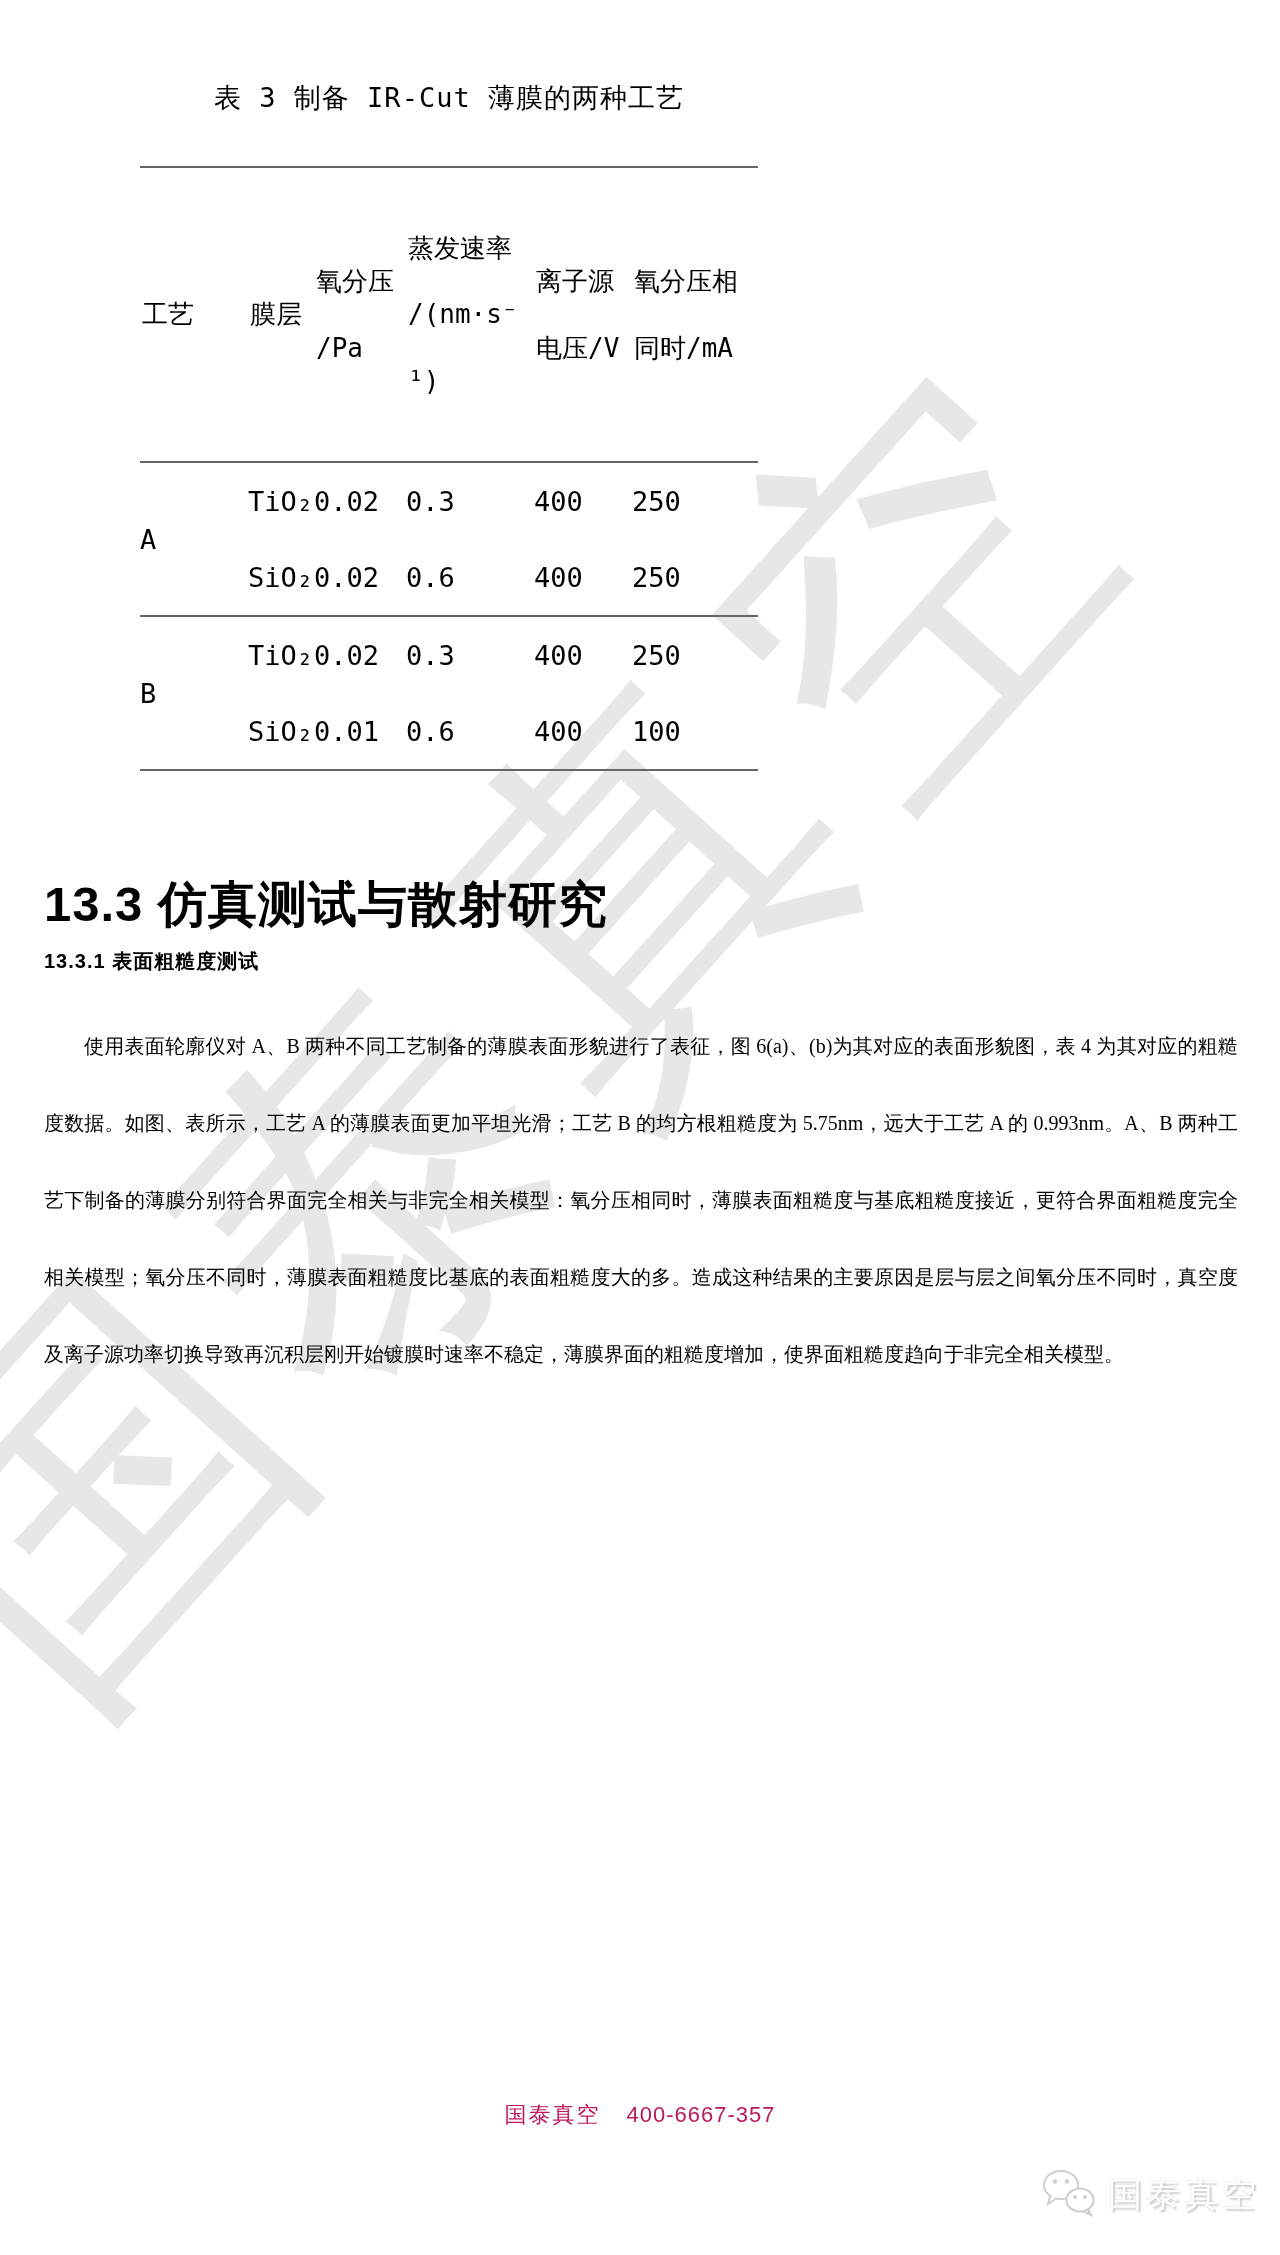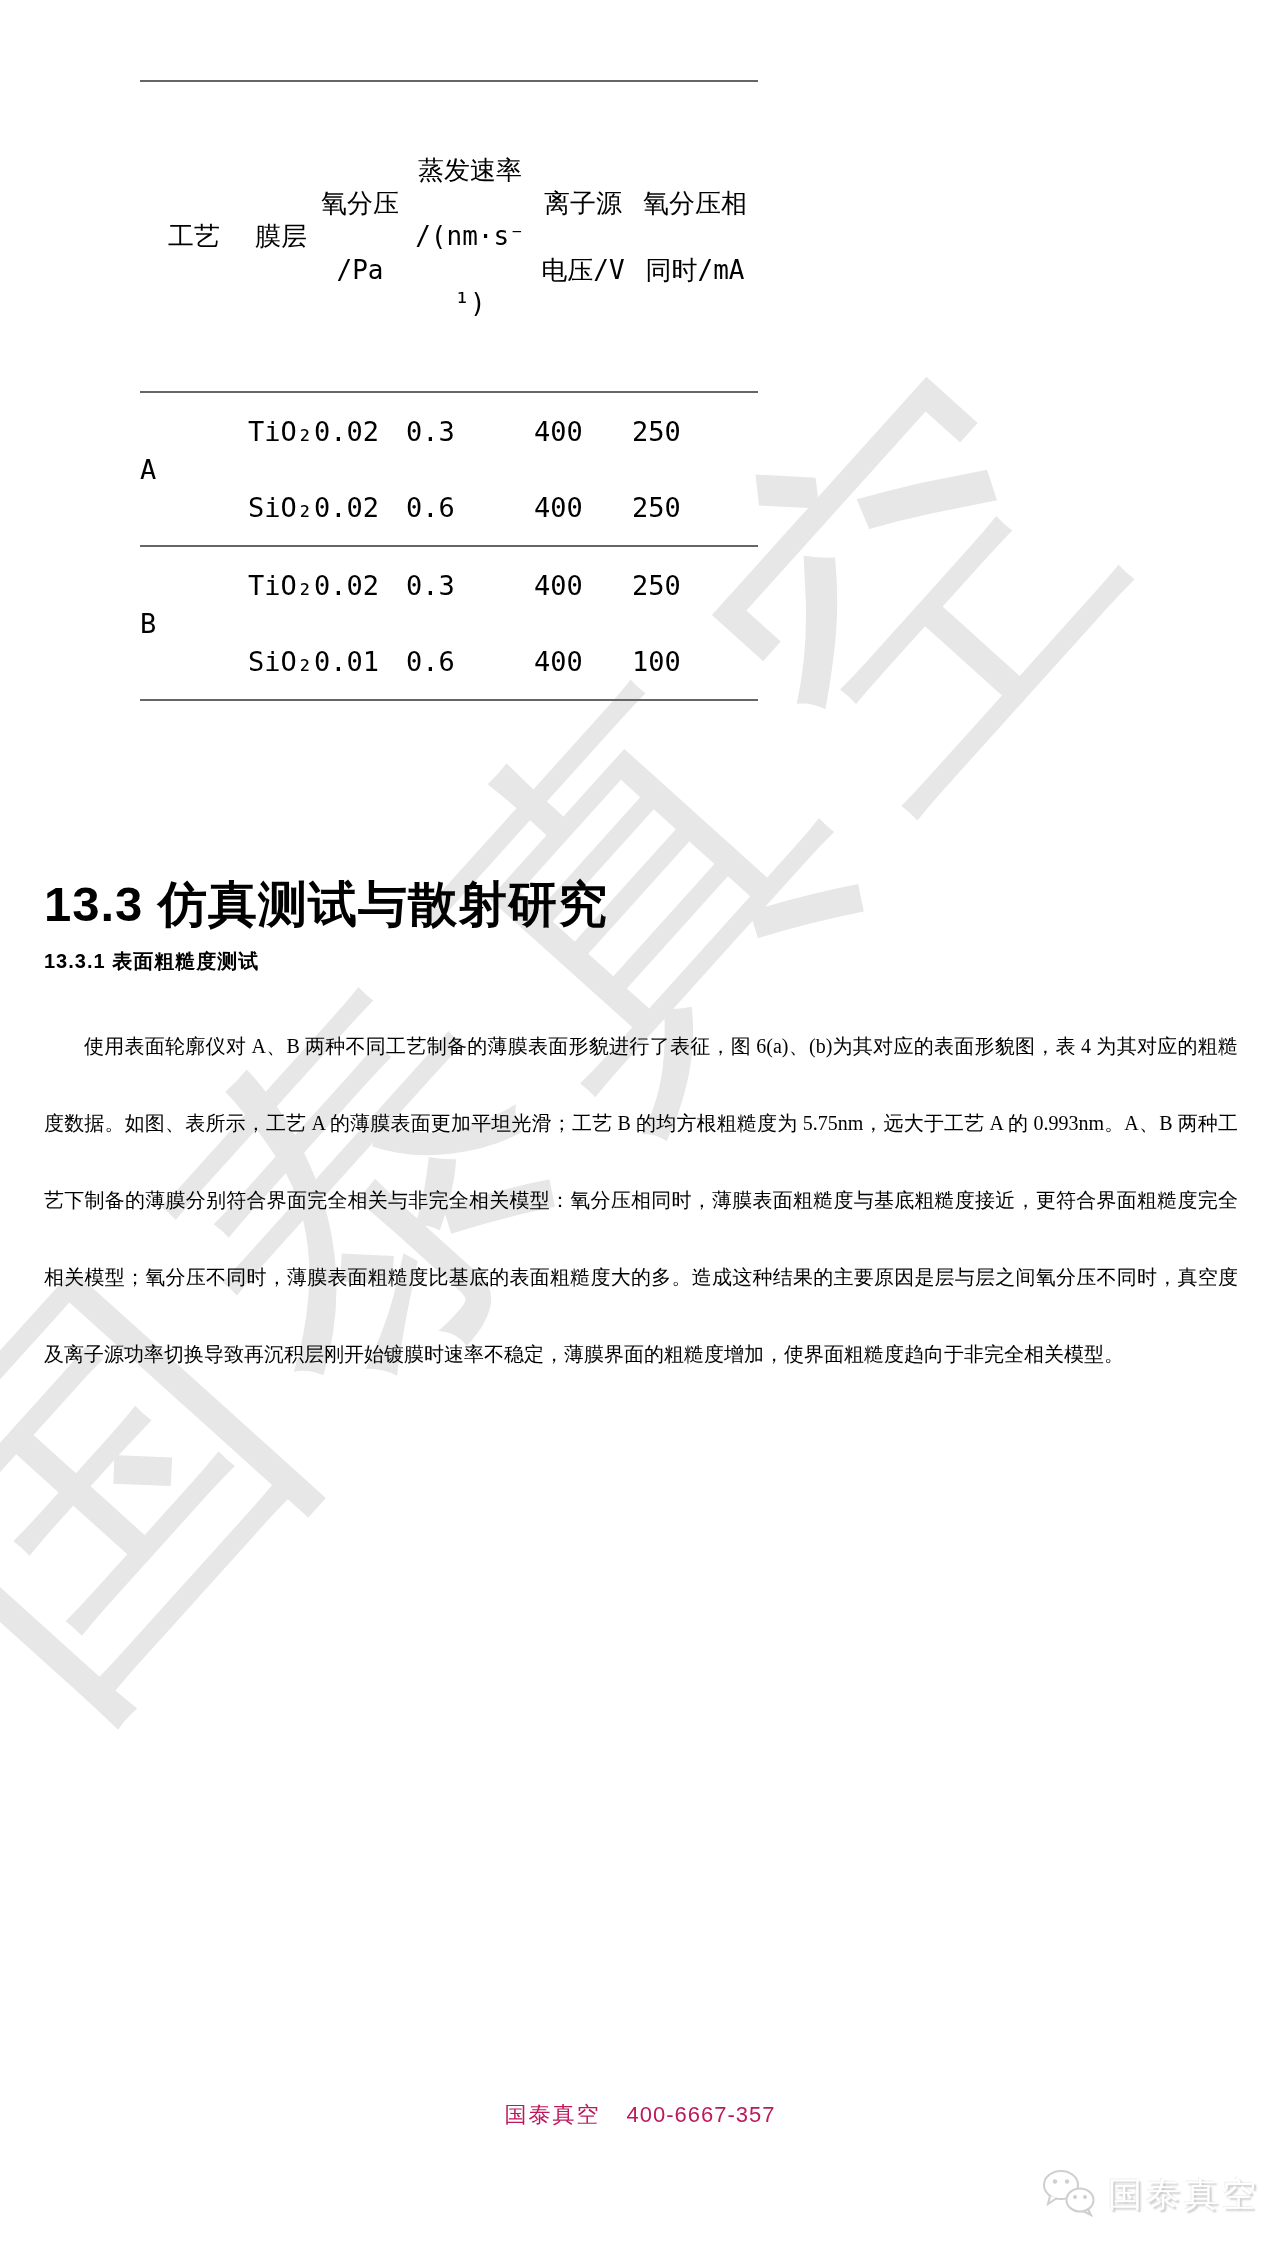--- a/index.html
+++ b/index.html
@@ -30,23 +30,23 @@
   table.proc {
     width:618px; border-collapse:collapse; table-layout:fixed;
     font-family:"DejaVu Sans Mono", monospace;
     border-top:2px solid #666; border-bottom:2px solid #666;
   }
   table.proc col.c1{width:108px} table.proc col.c2{width:66px}
   table.proc col.c3{width:92px}  table.proc col.c4{width:128px}
   table.proc col.c5{width:98px}  table.proc col.c6{width:126px}
   table.proc thead th {
     height:293px; font-weight:normal; font-size:26px;
-    text-align:center; vertical-align:middle;
+    text-align:left; vertical-align:middle;
     line-height:2.55; word-break:break-all;
-    border-bottom:2px solid #666; padding:8px 2px;
+    border-bottom:2px solid #666; padding:0 2px;
   }
   table.proc td {
     height:76px; font-size:27px; vertical-align:middle;
     padding:0;
   }
   tbody.grp-b { border-top:2px solid #666; }
   td.grp-label { font-size:28px; }
 
   
   .h1 {
@@ -94,20 +94,21 @@
 </head>
 <body>
 
 <div class="page">
 
   <div class="watermark">国泰真空</div>
 
   <div class="content">
 
     <div class="table-wrap">
+      <div class="table-title">表 3 制备 IR-Cut 薄膜的两种工艺</div>
       <table class="proc">
         <colgroup>
           <col class="c1">
             <col class="c2">
             <col class="c3">
           <col class="c4">
             <col class="c5">
             <col class="c6">
         </colgroup>
         <thead>

